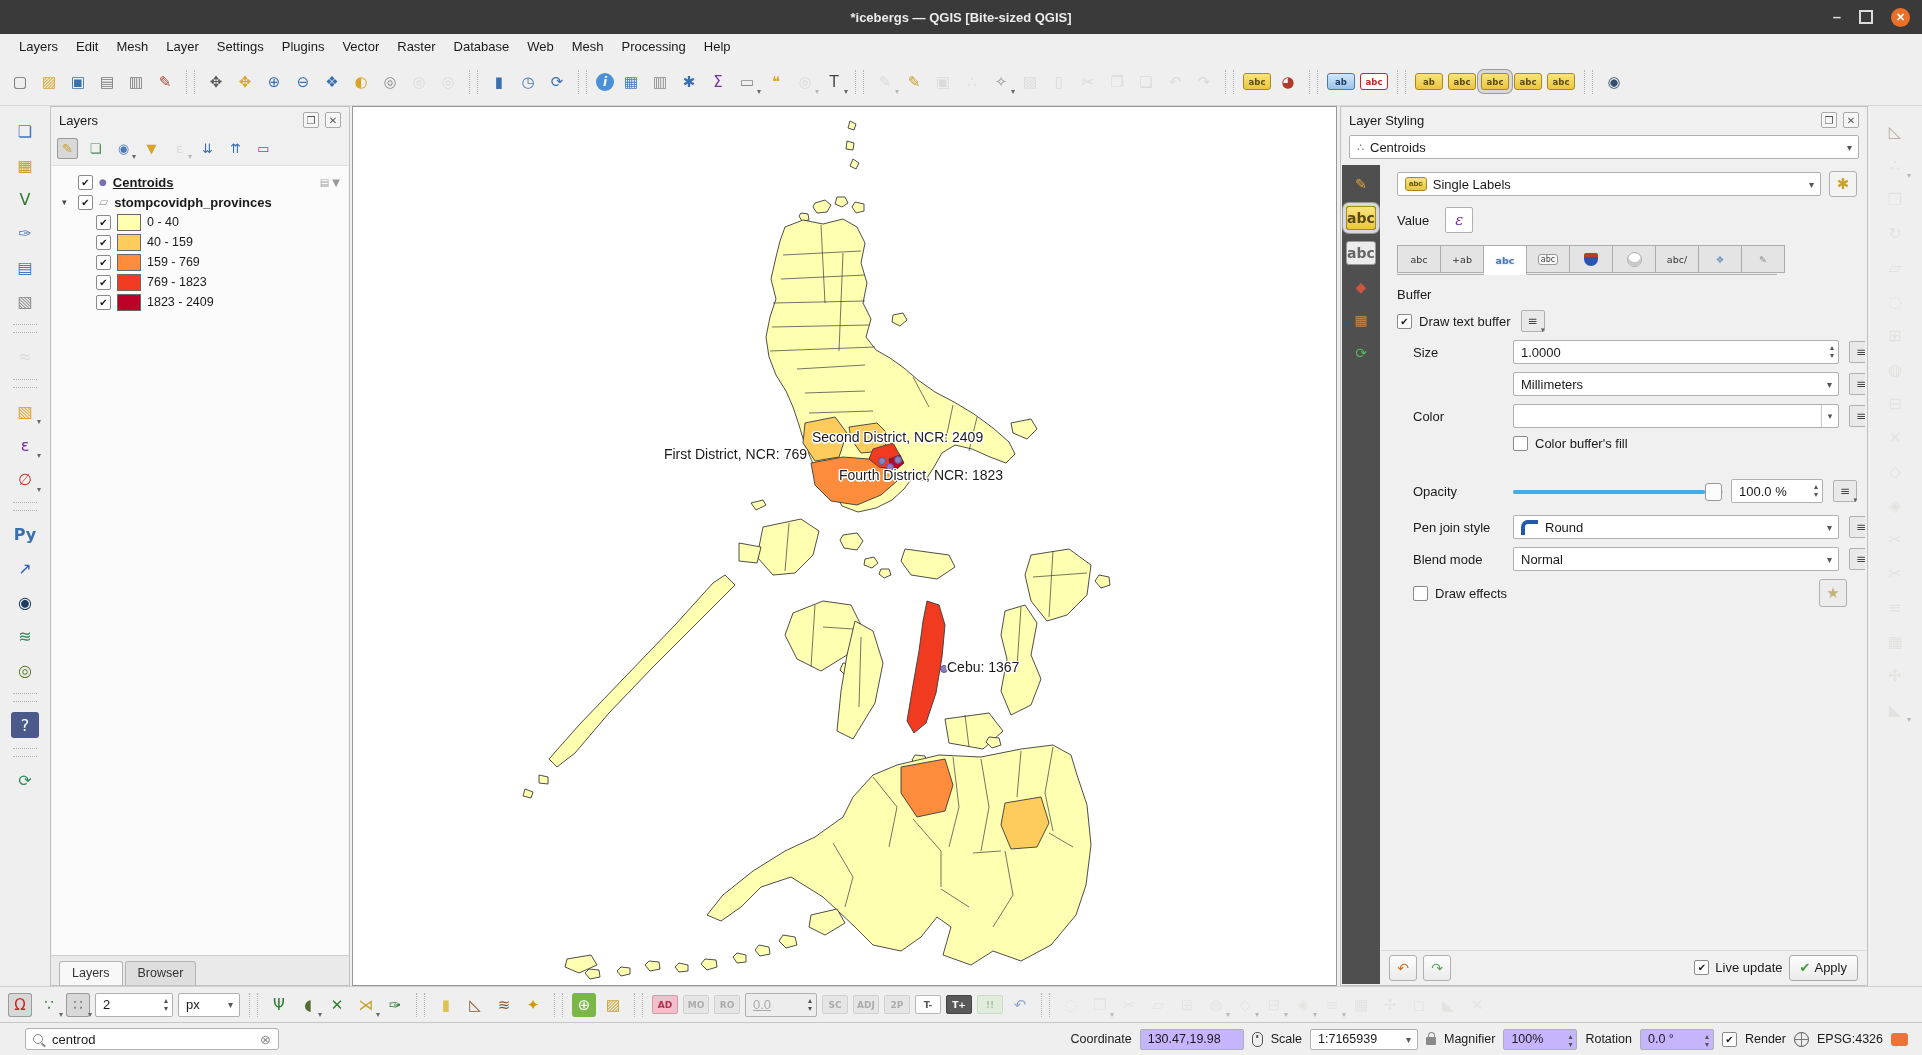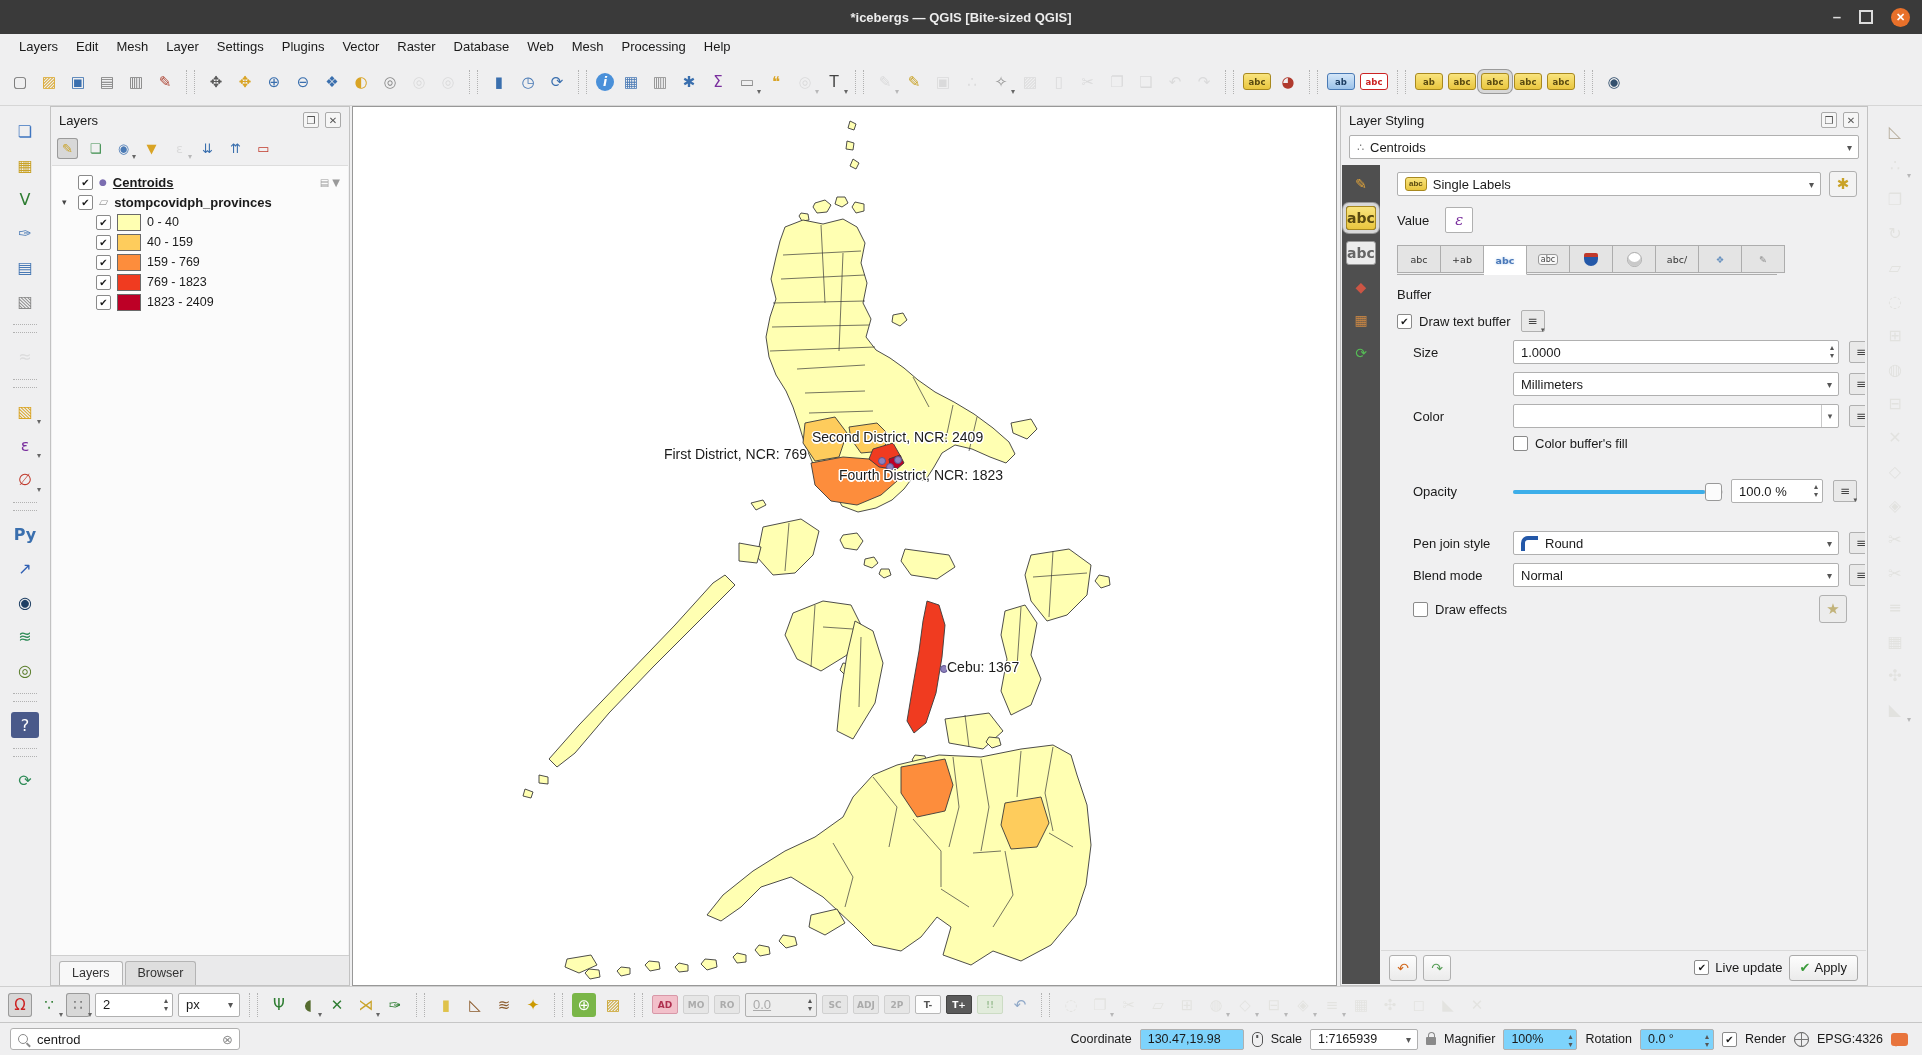--- a/index.html
+++ b/index.html
@@ -148,28 +148,28 @@
     display:flex;align-items:center;gap:6px;padding:0 8px;box-sizing:border-box;}
   .ubtn{width:26px;height:24px;border:1px solid #b0b0b0;border-radius:3px;background:linear-gradient(#fdfdfd,#ebebeb);
     display:inline-flex;align-items:center;justify-content:center;font-size:14px;font-family:"DejaVu Sans",sans-serif;}
   
   #edittoolbar{position:absolute;left:0;top:986px;width:1922px;height:36px;background:#efeff0;
     border-top:1px solid #cfcfcf;display:flex;align-items:center;gap:5px;padding-left:8px;box-sizing:border-box;}
   .iconrow{display:inline-flex;align-items:center;gap:5px;}
   
   #statusbar{position:absolute;left:0;top:1022px;width:1922px;height:33px;background:#efeff0;
     border-top:1px solid #c6c6c6;display:flex;align-items:center;gap:8px;padding:0 10px;box-sizing:border-box;font-size:12.5px;}
-  .search{width:230px;height:22px;background:#fff;border:1px solid #b0b0b0;border-radius:3px;
-    display:flex;align-items:center;padding:0 7px;gap:7px;box-sizing:border-box;}
+  .search{width:254px;height:22px;background:#fff;border:1px solid #b0b0b0;border-radius:3px;
+    display:flex;align-items:center;padding:0 7px;gap:7px;box-sizing:border-box;margin-left:15px;}
   .mag{width:8px;height:8px;border:1.5px solid #8a8a8a;border-radius:50%;position:relative;flex:0 0 auto;}
   .mag::after{content:"";position:absolute;width:5px;height:1.5px;background:#8a8a8a;transform:rotate(45deg);right:-4px;bottom:-2px;}
   .searchinput{border:none;outline:none;flex:1;font-size:13px;font-family:inherit;background:transparent;color:#1a1a1a;}
   .clearbtn{color:#8a8a8a;font-size:13px;font-family:"DejaVu Sans",sans-serif;}
   .sright{margin-left:auto;display:flex;align-items:center;gap:8px;}
-  .sbox{background:#7dd3fc;border:1px solid #b0b0b0;border-radius:2px;height:21px;display:flex;
+  .sbox{background:#c4b5fd;border:1px solid #b0b0b0;border-radius:2px;height:21px;display:flex;
     align-items:center;padding:0 7px;box-sizing:border-box;position:relative;white-space:nowrap;}
   .sbox.spin{padding-right:18px;}
   .mouseicon{width:9px;height:13px;border:1.5px solid #555;border-radius:5px;position:relative;}
   .mouseicon::after{content:"";position:absolute;left:50%;top:2px;width:1.5px;height:3px;background:#555;transform:translateX(-50%);}
   .lockicon{width:10px;height:8px;background:#8a8a8a;border-radius:1px;position:relative;margin-top:4px;}
   .lockicon::before{content:"";position:absolute;top:-5px;left:1.5px;width:5px;height:4px;border:1.5px solid #8a8a8a;
     border-bottom:none;border-radius:4px 4px 0 0;}
   .globeicon{width:13px;height:13px;border:1px solid #555;border-radius:50%;
     background:linear-gradient(90deg,transparent 44%,#777 44%,#777 56%,transparent 56%),
                linear-gradient(0deg,transparent 44%,#777 44%,#777 56%,transparent 56%);}
@@ -541,21 +541,21 @@
       </div>
       <div class="spin" style="width:104px;">
         <span>100.0 %</span>
         <span class="arr">
             <span>▴</span>
             <span>▾</span>
           </span>
       </div>
       <span class="override">≡</span>
     </div>
-    <div class="frow" style="margin-left:16px;margin-top:28px;">
+    <div class="frow" style="margin-left:16px;margin-top:12px;">
       <span class="flabel">Pen join style</span>
       <div class="combo ctrl">
         <span class="joinicon"></span>
         <span>Round</span>
       </div>
       <span class="override">≡</span>
     </div>
     <div class="frow" style="margin-left:16px;">
       <span class="flabel">Blend mode</span>
       <div class="combo ctrl">

